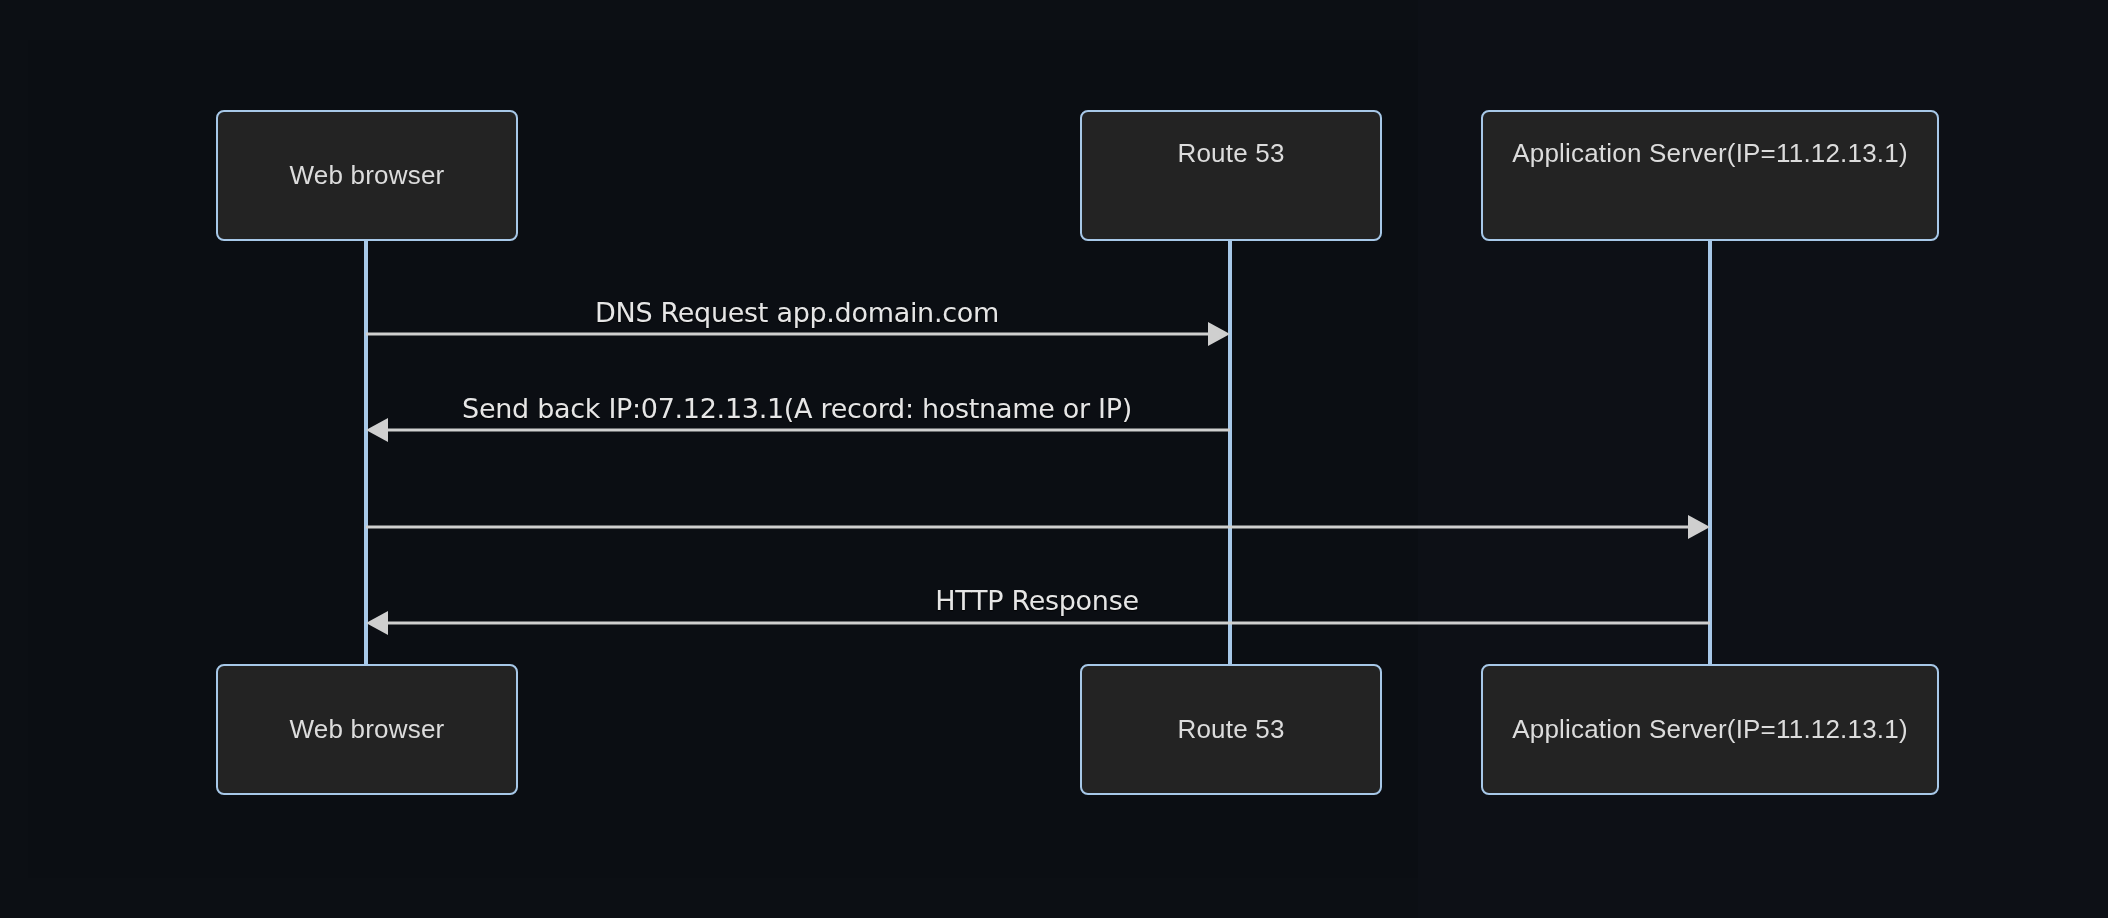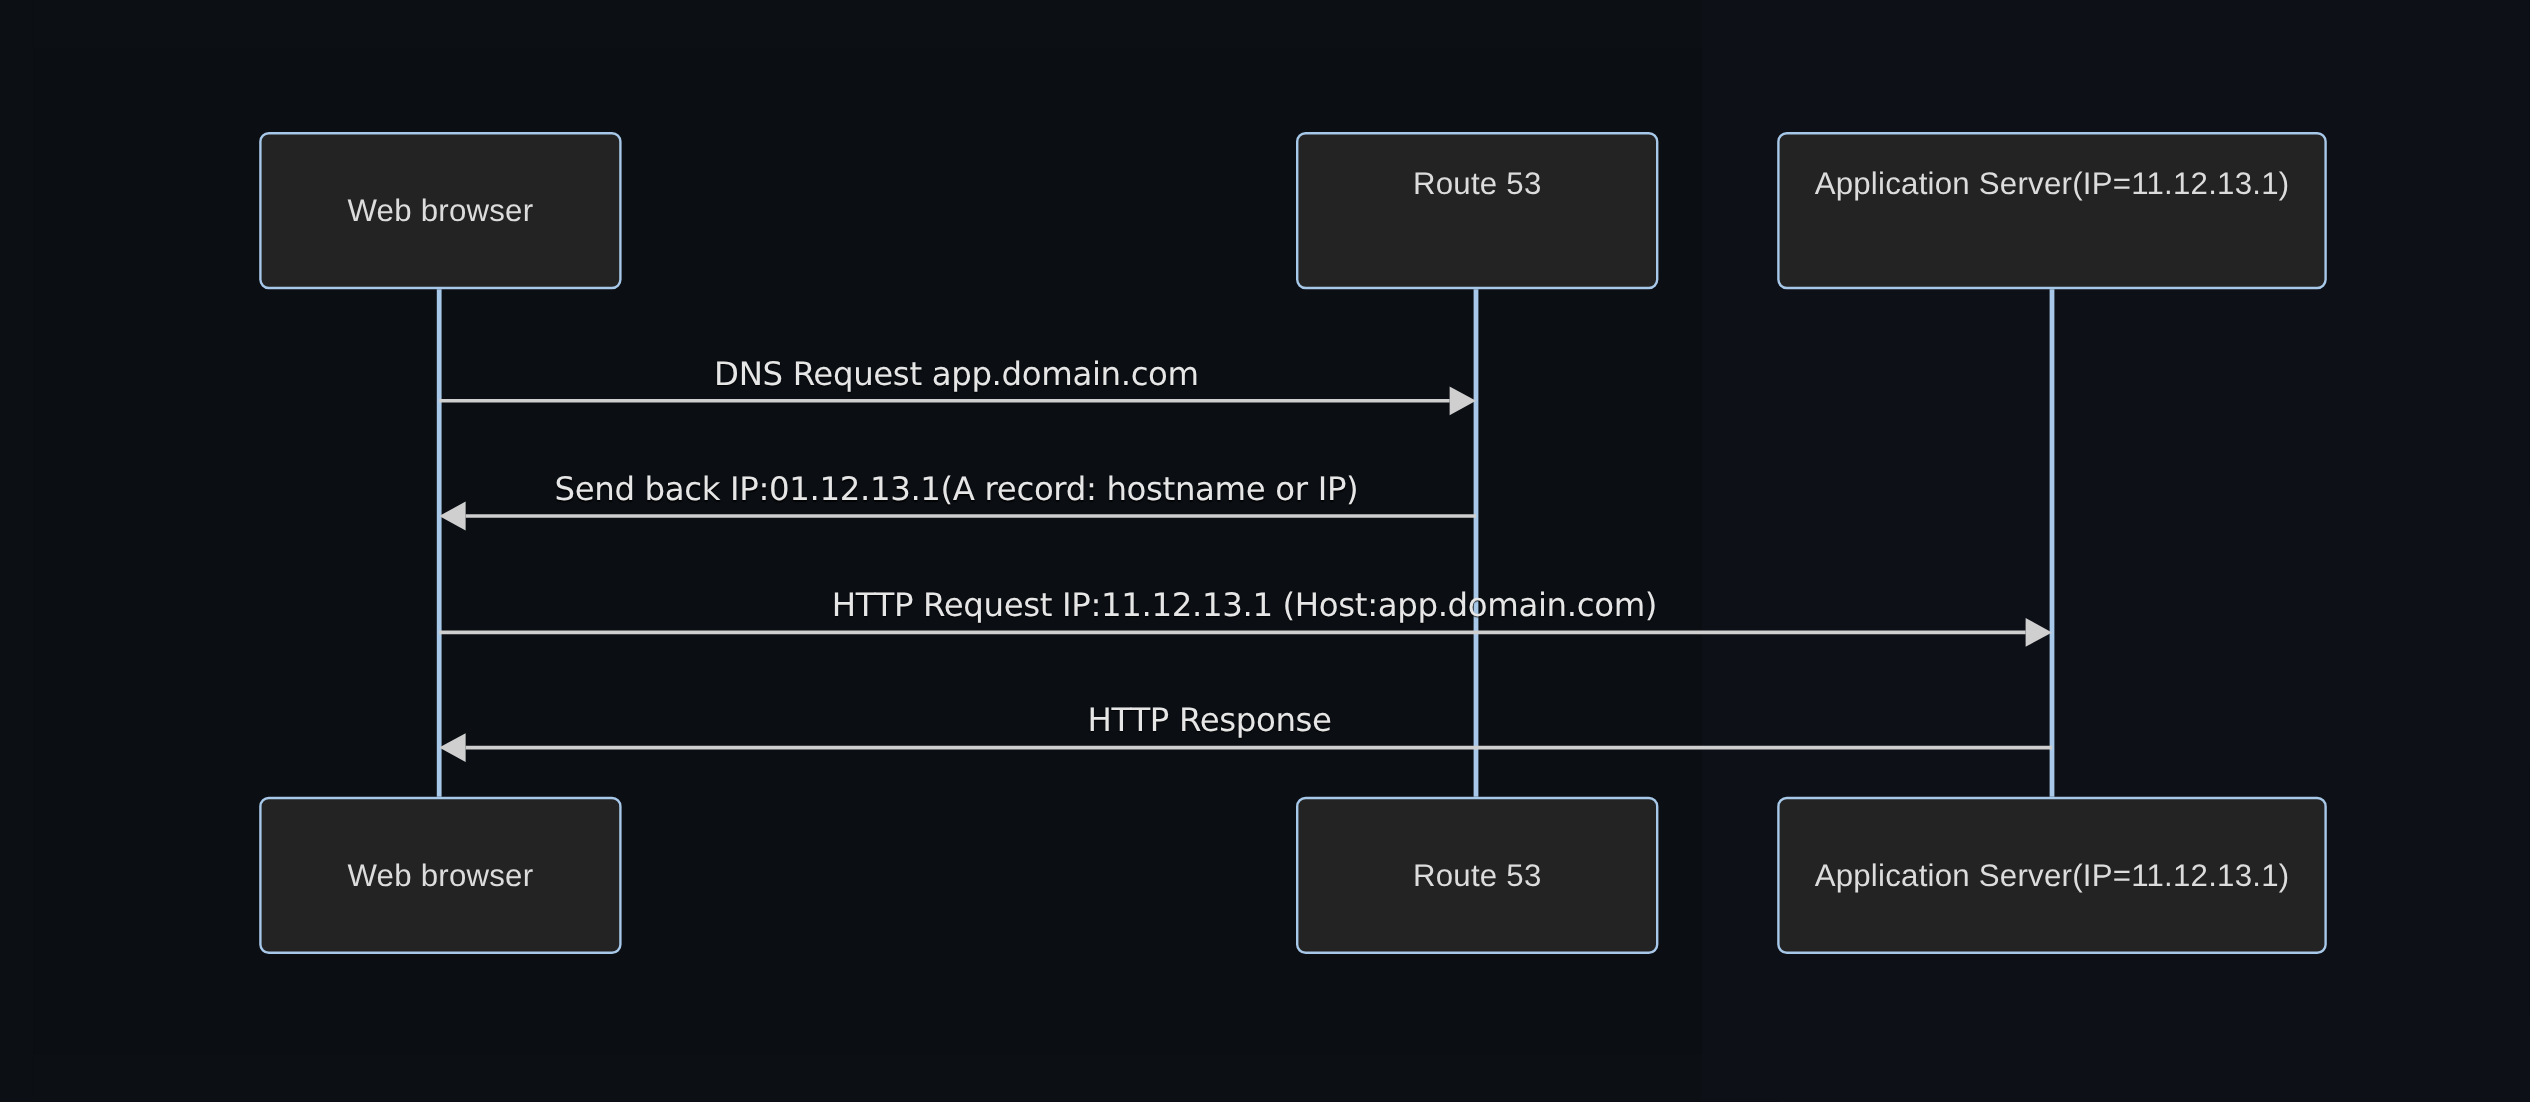--- a/index.html
+++ b/index.html
@@ -123,22 +123,19 @@
     <span>Route 53</span>
   </div>
   <div class="pbox" style="left:1453px; top:664px; width:458px; height:131px;">
     <span>Application Server(IP=11.12.13.1)</span>
   </div>
 
   <div class="mlabel" style="left:769px; top:297px;">
     <span>DNS Request app.domain.com</span>
   </div>
   <div class="mlabel" style="left:769px; top:393px;">
-    <span>Send back IP:01.12.13.1(A record: hostname or IP)</span>
+    <span>Send back IP:07.12.13.1(A record: hostname or IP)</span>
   </div>
-  <div class="mlabel" style="left:1009px; top:489px;">
-    <span>HTTP Request IP:11.12.13.1 (Host:app.domain.com)</span>
-  </div>
-  <div class="mlabel" style="left:980px; top:585px;">
+  <div class="mlabel" style="left:1009px; top:585px;">
     <span>HTTP Response</span>
   </div>
 
 </div>
 
 </body></html>

